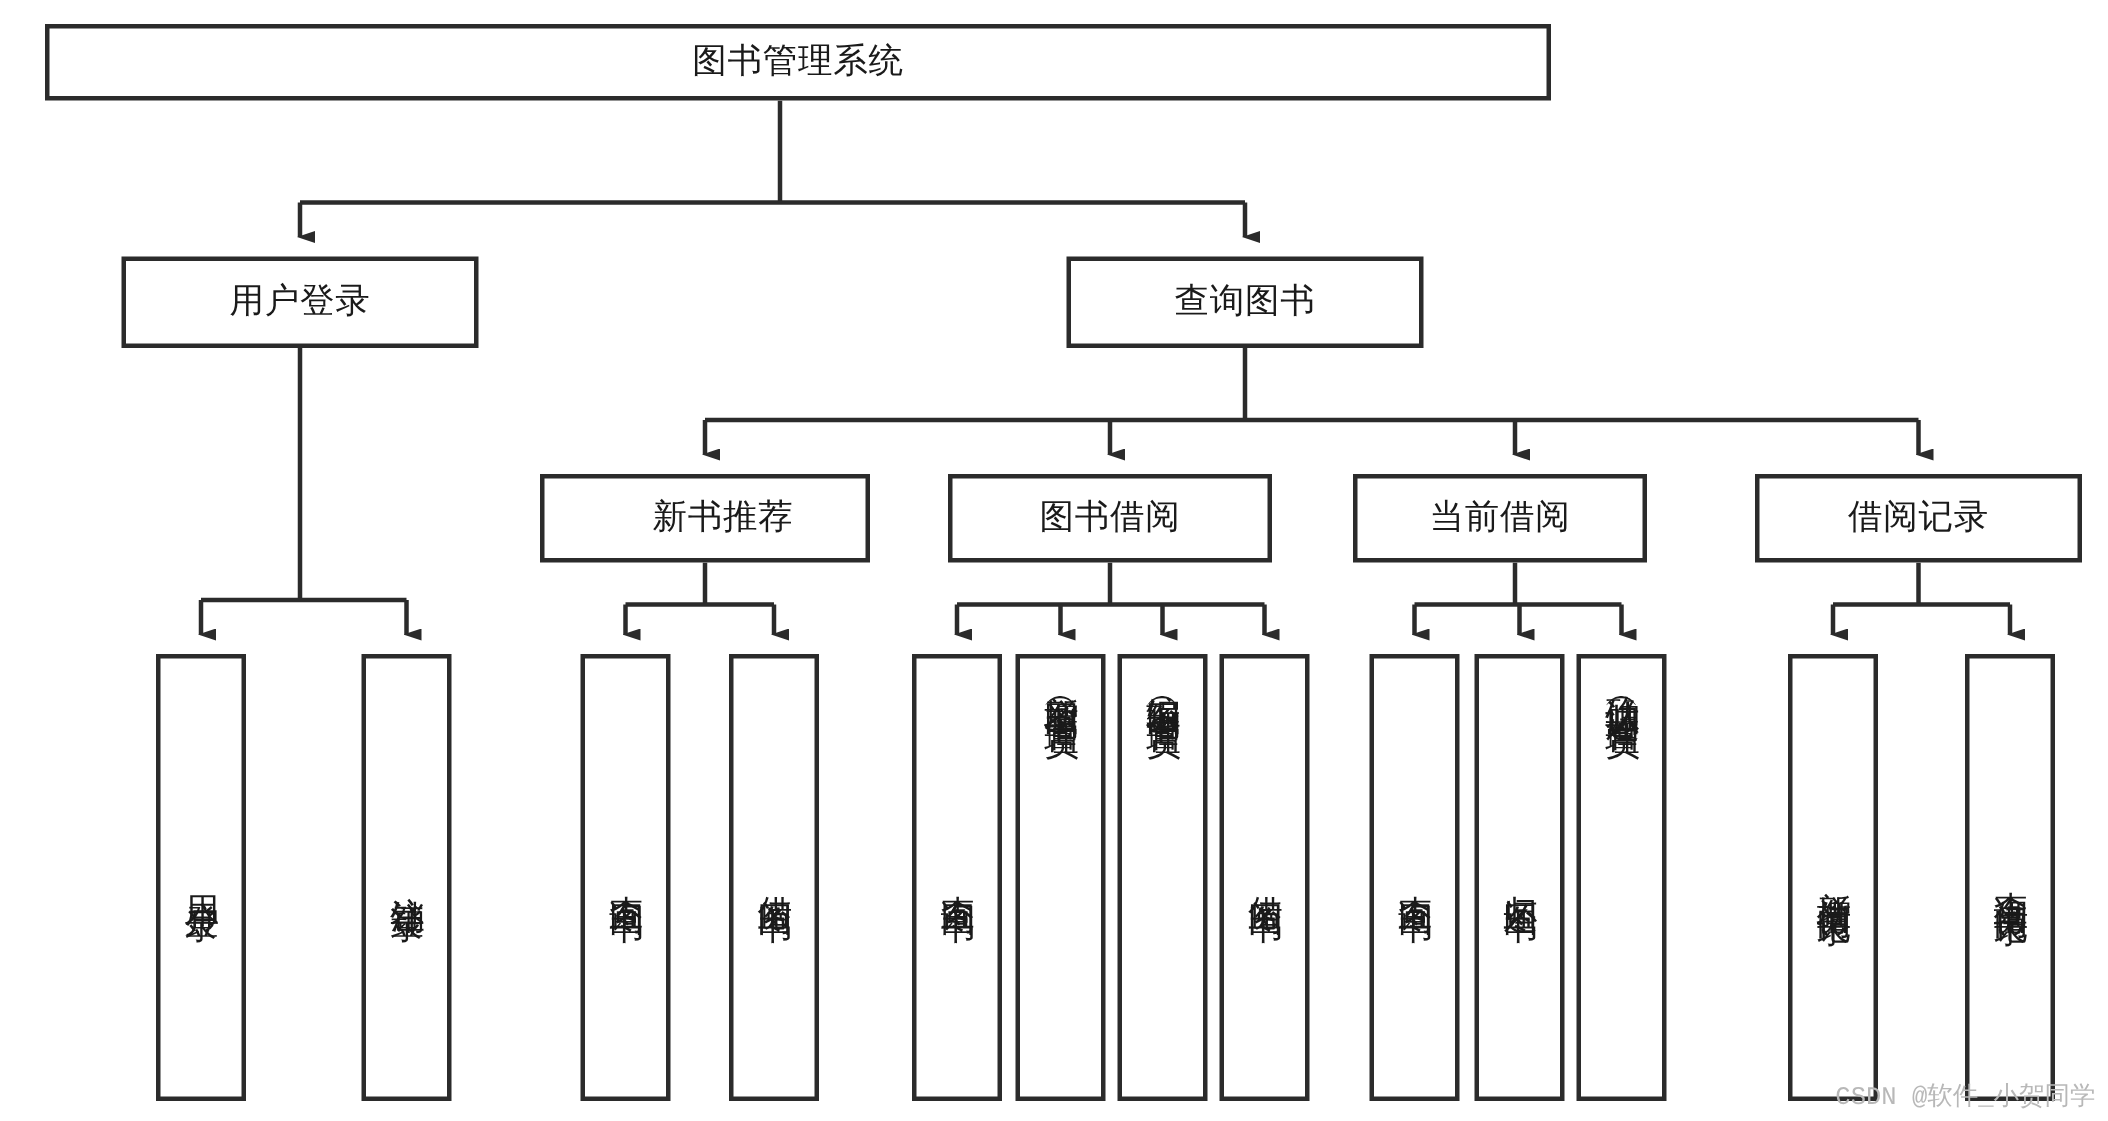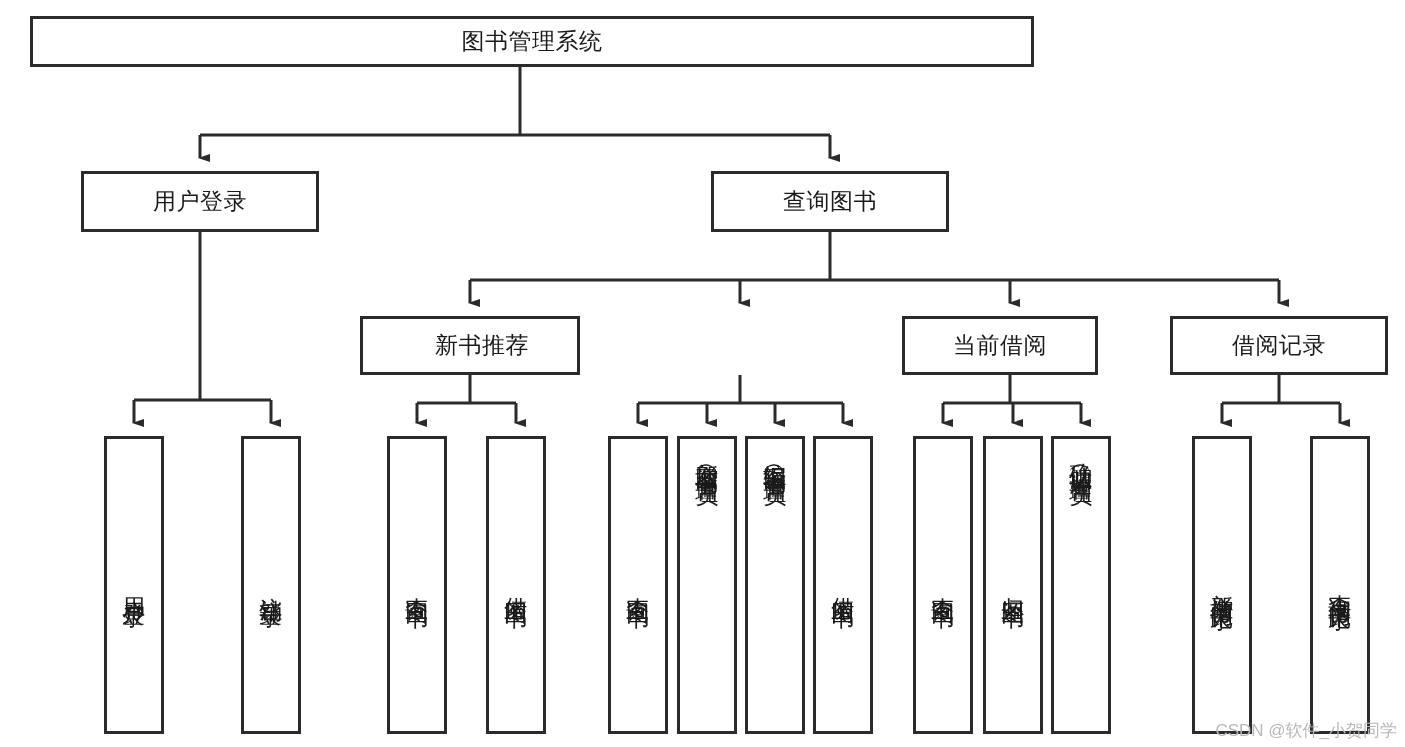--- a/index.html
+++ b/index.html
@@ -65,21 +65,21 @@
     align-items: flex-start;
     padding-top: 6px;
   }
   #watermark {
     position: absolute;
     right: 8px;
     bottom: 5px;
     font-size: 17px;
     color: #b8b8b8;
     white-space: nowrap;
-    font-family: Liberation Sans, sans-serif;
+    font-family: Liberation Mono, monospace;
   }
 </style>
 </head>
 <body>
 
 <div id="stage">
 
   <svg id="diagram-svg" viewBox="0 0 1405 747">
     <defs>
       <marker id="arrow" markerWidth="10" markerHeight="12" refX="4" refY="10" orient="auto" markerUnits="userSpaceOnUse">
@@ -138,20 +138,23 @@
   <div class="node-box" style="left:81px; top:171px; width:238px; height:61px;">
     <span class="node-label-h">用户登录</span>
   </div>
   <div class="node-box" style="left:711px; top:171px; width:238px; height:61px;">
     <span class="node-label-h">查询图书</span>
   </div>
 
   <div class="node-box" style="left:360px; top:316px; width:220px; height:59px;padding-left:24px;">
     <span class="node-label-h">新书推荐</span>
   </div>
+  <div class="node-box" style="left:632px; top:316px; width:216px; height:59px;">
+    <span class="node-label-h">图书借阅</span>
+  </div>
   <div class="node-box" style="left:902px; top:316px; width:196px; height:59px;">
     <span class="node-label-h">当前借阅</span>
   </div>
   <div class="node-box" style="left:1170px; top:316px; width:218px; height:59px;">
     <span class="node-label-h">借阅记录</span>
   </div>
 
   <div class="node-box leaf-box" style="left:104px; top:436px; width:60px; height:298px;">
     <span class="leaf-inner">
         <span class="node-label-v">用户登录</span>

